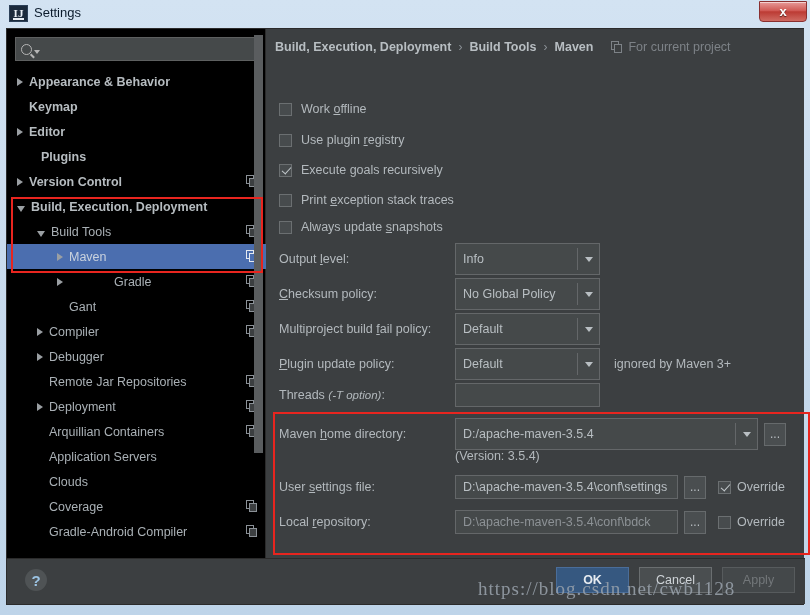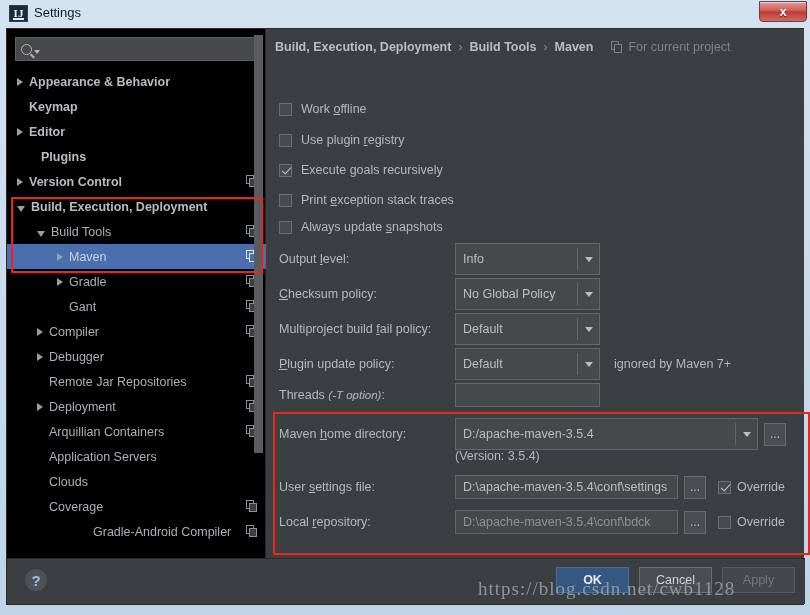--- a/index.html
+++ b/index.html
@@ -382,29 +382,29 @@
             </span>
           </div>
           <div class="tree-row selected" style="padding-left: 50px;">
             <span class="arrow "></span>
             <span>Maven</span>
             <span class="proj-icon">
               <span class="b1"></span>
               <span class="b2"></span>
             </span>
           </div>
+          <div class="tree-row" style="padding-left: 50px; gap: 45px;">
+            <span class="arrow "></span>
+            <span>Gradle</span>
+            <span class="proj-icon">
+              <span class="b1"></span>
+              <span class="b2"></span>
+            </span>
+          </div>
           <div class="tree-row" style="padding-left: 50px;">
-            <span class="arrow "></span>
-            <span>Gradle</span>
-            <span class="proj-icon">
-              <span class="b1"></span>
-              <span class="b2"></span>
-            </span>
-          </div>
-          <div class="tree-row" style="padding-left: 50px;">
             <span class="arrow blank"></span>
             <span>Gant</span>
             <span class="proj-icon">
               <span class="b1"></span>
               <span class="b2"></span>
             </span>
           </div>
           <div class="tree-row" style="padding-left: 30px;">
             <span class="arrow "></span>
             <span>Compiler</span>
@@ -450,21 +450,21 @@
             <span>Clouds</span>
           </div>
           <div class="tree-row" style="padding-left: 30px;">
             <span class="arrow blank"></span>
             <span>Coverage</span>
             <span class="proj-icon">
               <span class="b1"></span>
               <span class="b2"></span>
             </span>
           </div>
-          <div class="tree-row" style="padding-left: 30px; gap: 44px;">
+          <div class="tree-row" style="padding-left: 30px;">
             <span class="arrow blank"></span>
             <span>Gradle-Android Compiler</span>
             <span class="proj-icon">
               <span class="b1"></span>
               <span class="b2"></span>
             </span>
           </div>
         </div>
 
       <div id="tree-scrollbar"></div>
@@ -550,21 +550,21 @@
       <div class="f-row" style="top:319px;">
         <span class="f-label">
           <u class="mn">P</u><span>lugin update policy:</span>
         </span>
         <span class="combo">
           <span class="val">Default</span>
           <span class="btn">
               <span class="caret"></span>
             </span>
         </span>
-        <span class="hint">ignored by Maven 7+</span>
+        <span class="hint">ignored by Maven 3+</span>
       </div>
 
       <div class="f-row" style="top:354px;">
         <span class="f-label">
           <span>Threads </span><i>(-T option)</i><span>:</span>
         </span>
         <span class="txtfield" style="width:145px;">
           <span></span>
         </span>
       </div>

